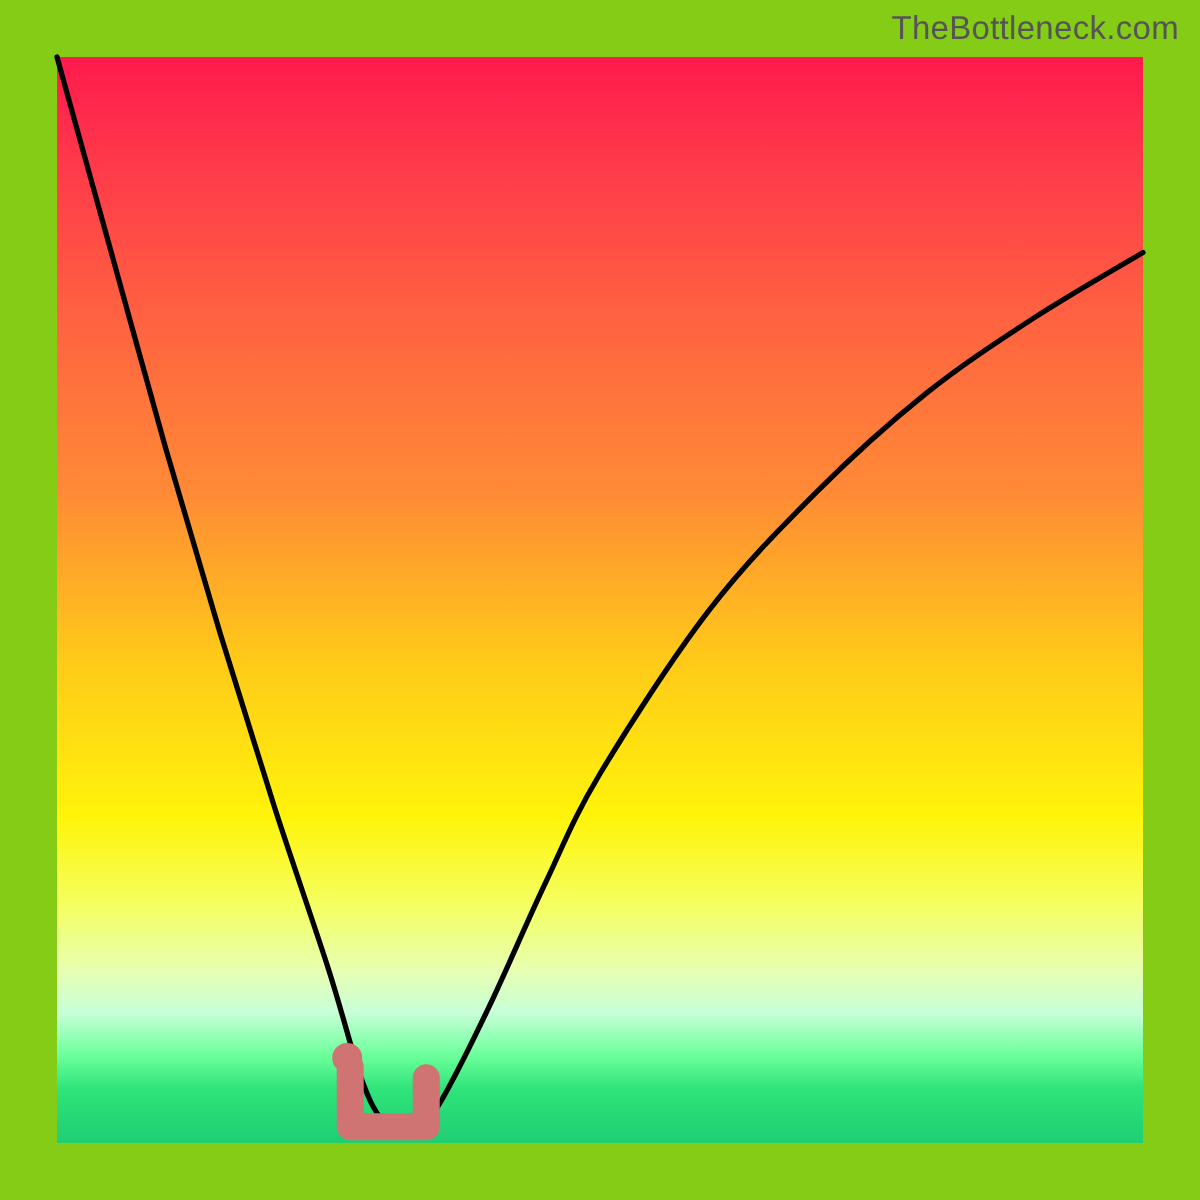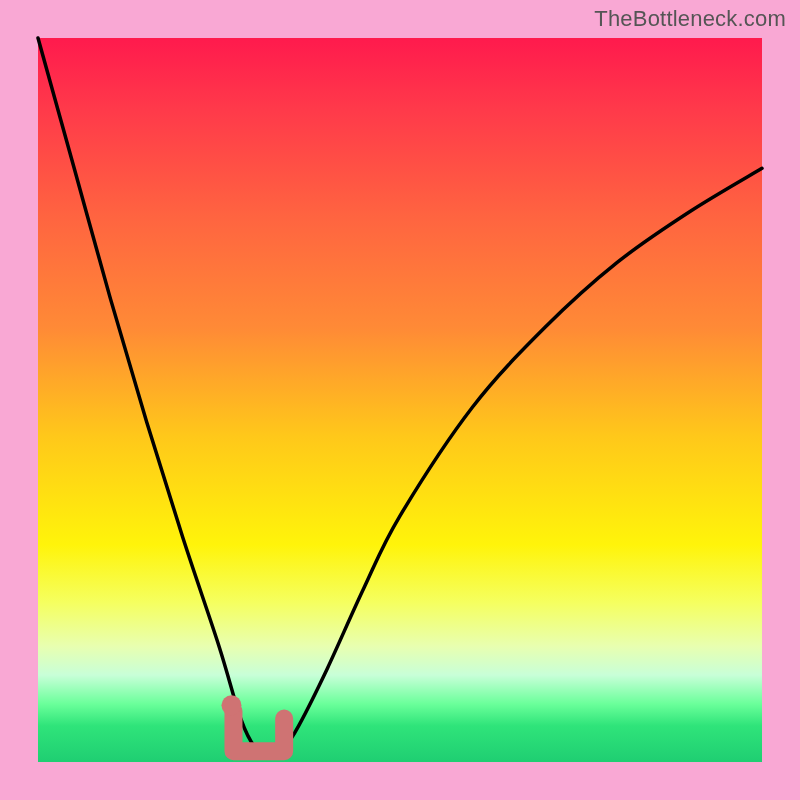--- a/index.html
+++ b/index.html
@@ -10,21 +10,21 @@
     background: #000;
     overflow: hidden;
     font-family: Arial, Helvetica, sans-serif;
   }
   .frame {
     position: absolute;
     top: 0;
     left: 0;
     width: 800px;
     height: 800px;
-    background: #f9a8d4;
+    background: #84cc16;
   }
   .plot-area {
     position: absolute;
     top: 38px;
     left: 38px;
     width: 724px;
     height: 724px;
     background: linear-gradient(
       to bottom,
       #ff1a4d 0%,

